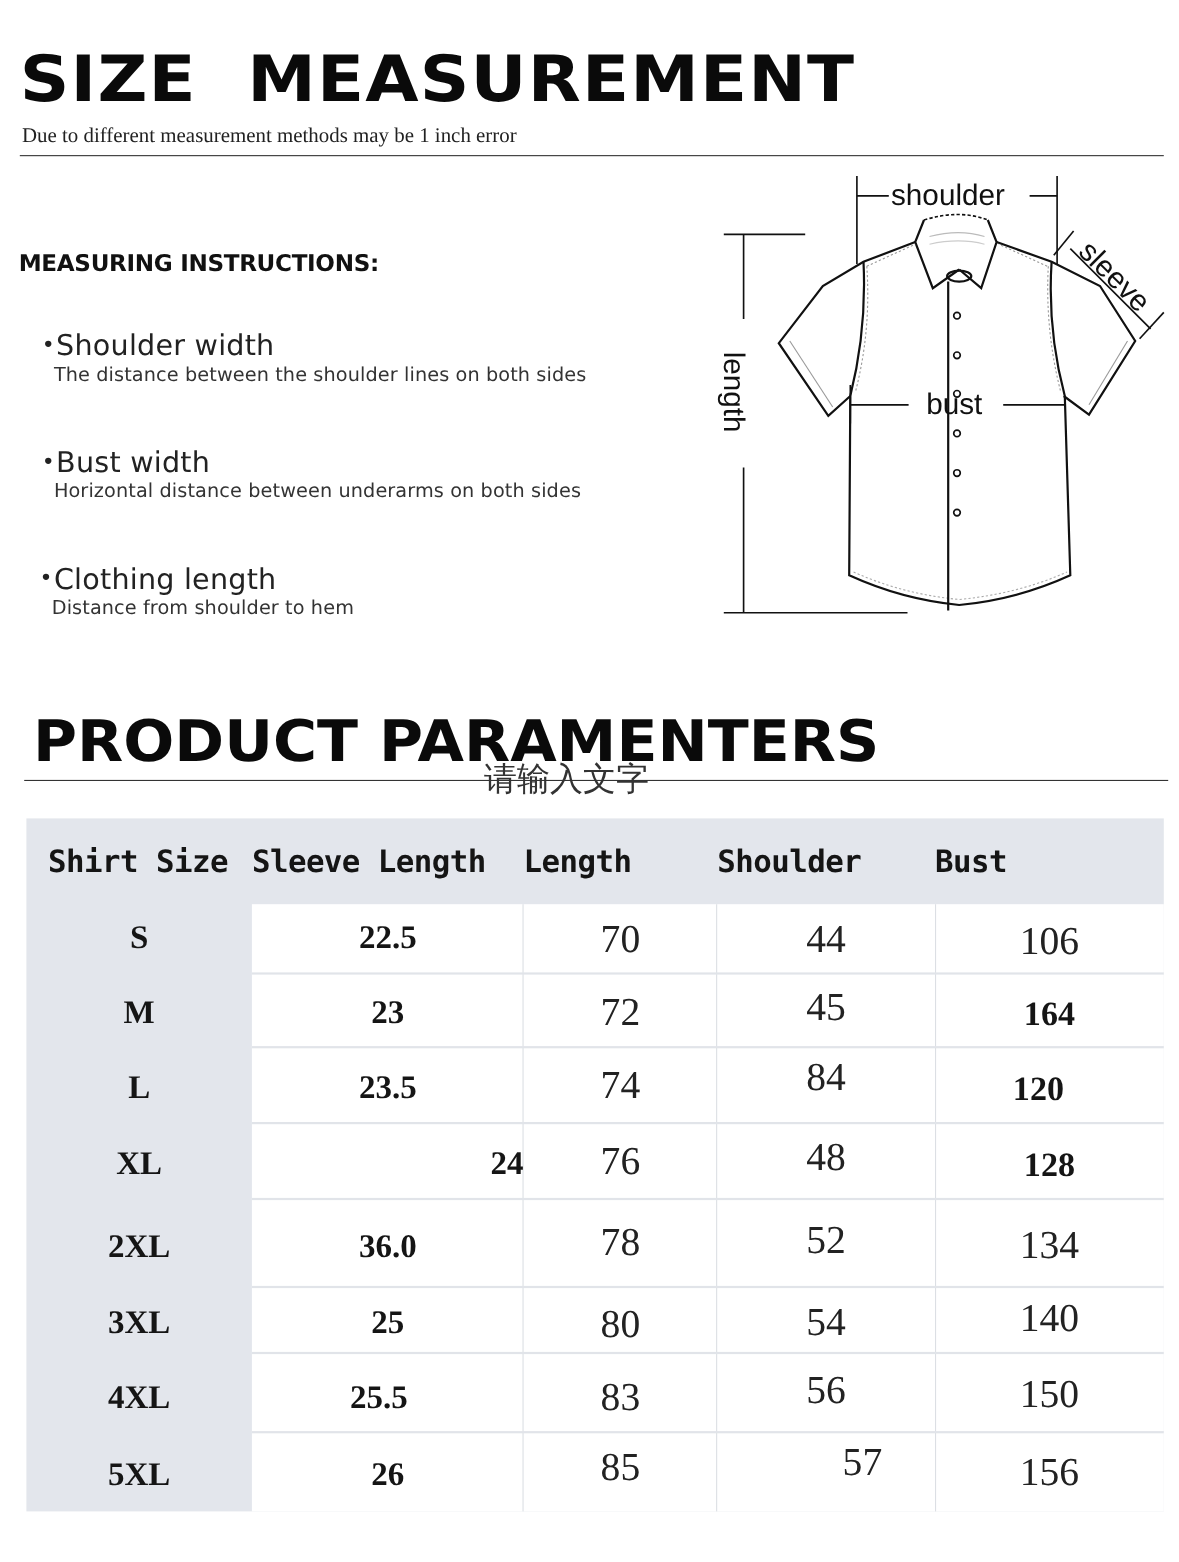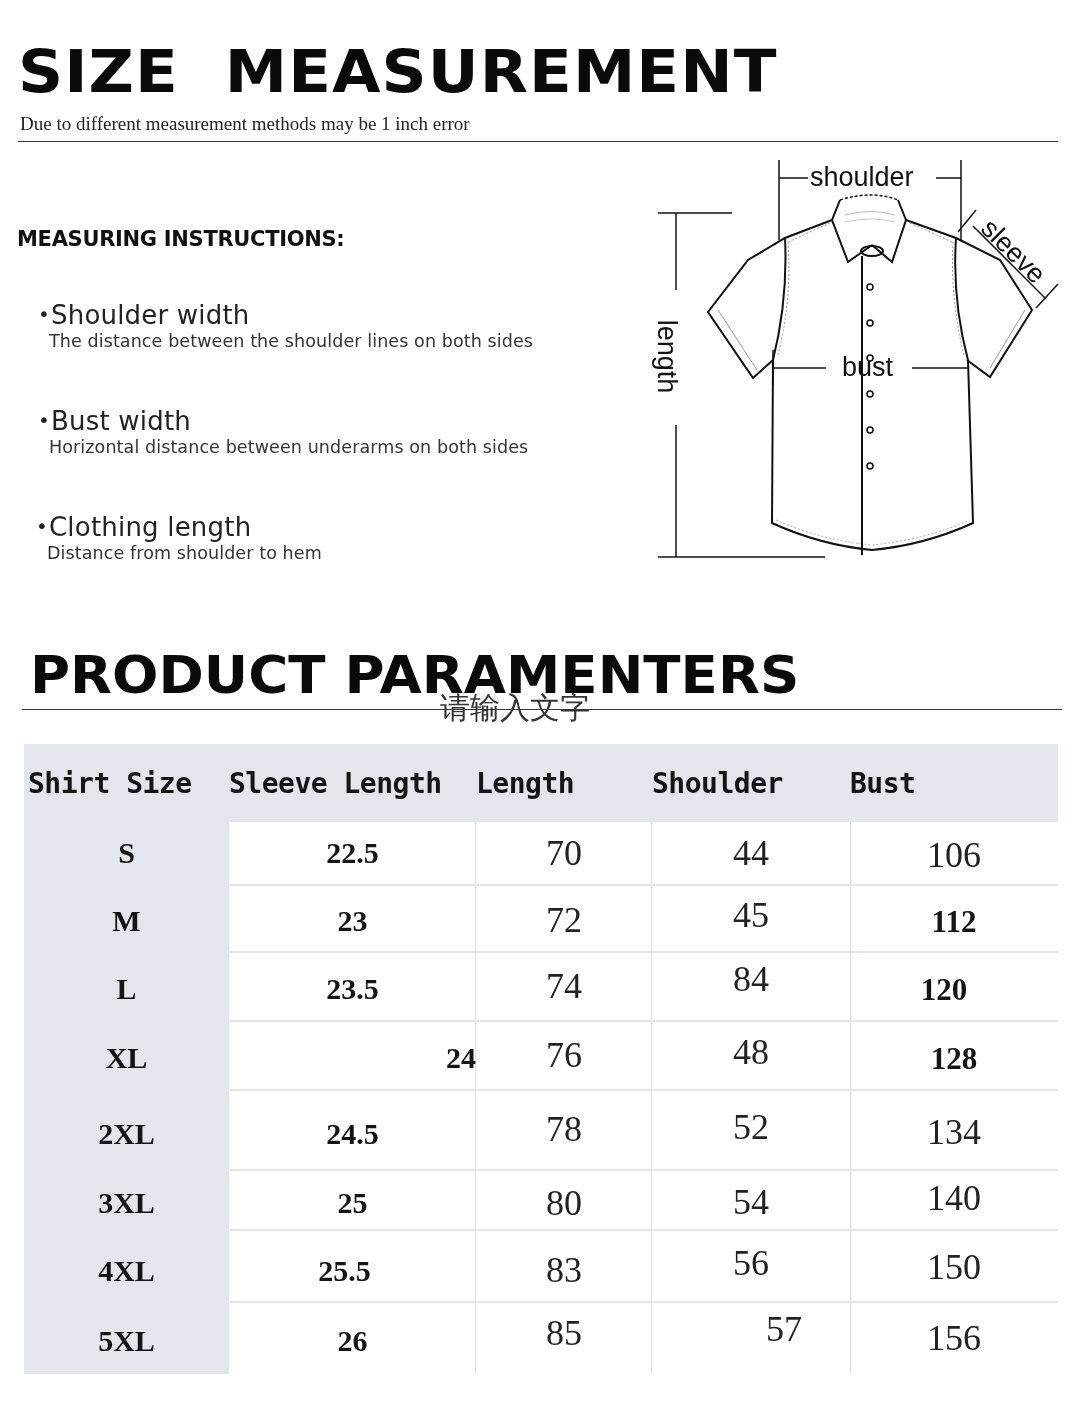--- a/index.html
+++ b/index.html
@@ -144,21 +144,21 @@
   <div class="diag-label" style="left:-10px; top:193px; transform: rotate(90deg); background:transparent;">length</div>
   <div class="diag-label" style="left:334px; top:88px; transform: rotate(45deg); background:transparent;">sleeve</div>
 </div>
 
 <div class="title-params">PRODUCT PARAMENTERS</div>
 <div class="rule" style="left:22px; top:709px; width:1040px;"></div>
 <div class="placeholder-cn">请输入文字</div>
 
 <div class="size-table">
 
-  <div class="th" style="left:4px; width:195px; text-align:left;">Shirt Size</div>
+  <div class="th" style="left:4px; width:195px; text-align:center;">Shirt Size</div>
   <div class="th" style="left:205px; width:247px;">Sleeve Length</div>
   <div class="th" style="left:452px; width:176px;">Length</div>
   <div class="th" style="left:628px; width:198px;">Shoulder</div>
   <div class="th" style="left:826px; width:208px;">Bust</div>
 
   <div class="grid-white"></div>
 
   <div class="vline" style="left:451px; top:78px; height:552px;"></div>
   <div class="vline" style="left:627px; top:78px; height:552px;"></div>
   <div class="vline" style="left:826px; top:78px; height:552px;"></div>
@@ -177,42 +177,42 @@
     <div class="cell light" style="left:452px; width:176px; top:88px;">70</div>
     <div class="cell light" style="left:628px; width:198px; top:88px;">44</div>
     <div class="cell light" style="left:826px; width:208px; top:90px;">106</div>
   </div>
 
   <div>
     <div class="td-size" style="top:160px;">M</div>
     <div class="cell sleeve" style="left:205px; width:247px; top:160px;">23</div>
     <div class="cell light" style="left:452px; width:176px; top:155px;">72</div>
     <div class="cell light" style="left:628px; width:198px; top:150px;">45</div>
-    <div class="cell boldnum" style="left:826px; width:208px; top:160px;">112</div>
+    <div class="cell boldnum" style="left:826px; width:208px; top:160px;">164</div>
   </div>
 
   <div>
     <div class="td-size" style="top:228px;">L</div>
     <div class="cell sleeve" style="left:205px; width:247px; top:228px;">23.5</div>
     <div class="cell light" style="left:452px; width:176px; top:221px;">74</div>
     <div class="cell light" style="left:628px; width:198px; top:214px;">84</div>
     <div class="cell boldnum" style="left:816px; width:208px; top:228px;">120</div>
   </div>
 
   <div>
     <div class="td-size" style="top:297px;">XL</div>
     <div class="cell sleeve" style="left:205px; width:247px; top:297px;text-align:right;">24</div>
     <div class="cell light" style="left:452px; width:176px; top:290px;">76</div>
     <div class="cell light" style="left:628px; width:198px; top:287px;">48</div>
     <div class="cell boldnum" style="left:826px; width:208px; top:297px;">128</div>
   </div>
 
   <div>
     <div class="td-size" style="top:373px;">2XL</div>
-    <div class="cell sleeve" style="left:205px; width:247px; top:373px;">24.5</div>
+    <div class="cell sleeve" style="left:205px; width:247px; top:373px;">36.0</div>
     <div class="cell light" style="left:452px; width:176px; top:364px;">78</div>
     <div class="cell light" style="left:628px; width:198px; top:362px;">52</div>
     <div class="cell light" style="left:826px; width:208px; top:367px;">134</div>
   </div>
 
   <div>
     <div class="td-size" style="top:442px;">3XL</div>
     <div class="cell sleeve" style="left:205px; width:247px; top:442px;">25</div>
     <div class="cell light" style="left:452px; width:176px; top:438px;">80</div>
     <div class="cell light" style="left:628px; width:198px; top:437px;">54</div>

